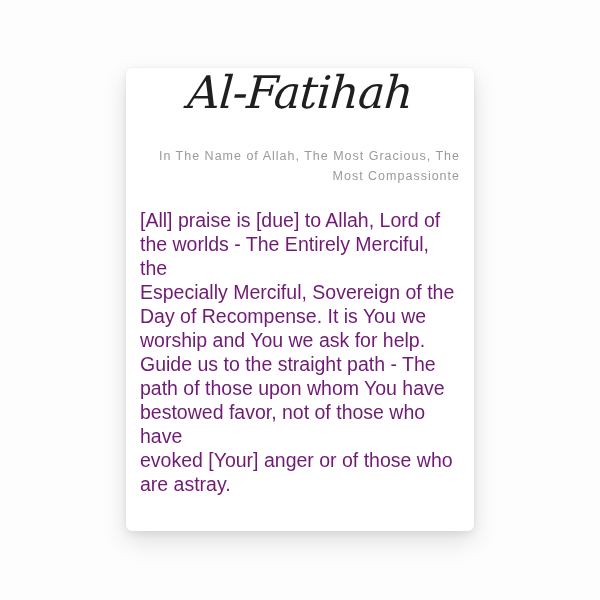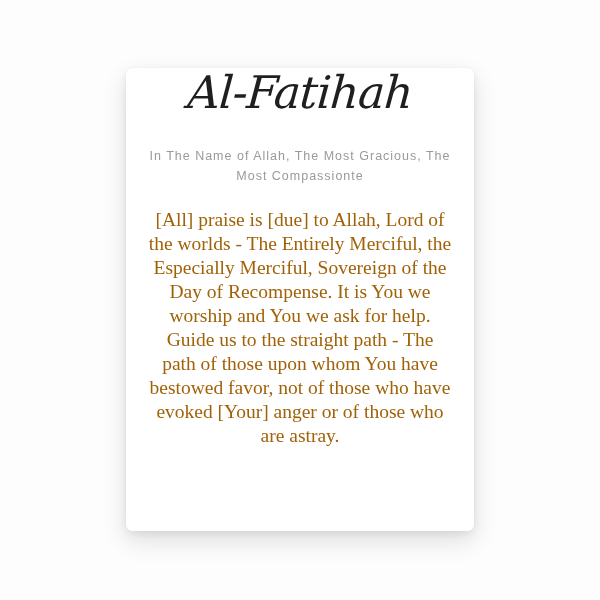--- a/index.html
+++ b/index.html
@@ -33,37 +33,36 @@
     font-weight: normal;
     font-size: 45px;
     line-height: 50px;
     letter-spacing: -1px;
     color: #1f1f1f;
     transform: skewX(-4deg);
   }
 
   .subtitle {
     margin: 28px 14px 0 14px;
-    text-align: center;
+    text-align: right;
     font-family: "Liberation Sans", sans-serif;
     font-weight: normal;
     font-size: 12.5px;
     line-height: 20px;
     letter-spacing: 1px;
     color: #9a9a9a;
     white-space: pre-line;
   }
 
   .body-text {
     margin: 22px 14px 0 14px;
-    text-align: center;
-    font-family: Liberation Serif, serif;
+    font-family: Liberation Sans, sans-serif;
     font-size: 19.5px;
     line-height: 24px;
-    color: #a16207;
+    color: #701a75;
     white-space: pre-line;
   }
 
   .reference {
     margin-top: 20px;
     text-align: center;
     font-family: "Liberation Sans", sans-serif;
     font-size: 13px;
     line-height: 16px;
     letter-spacing: 1px;

